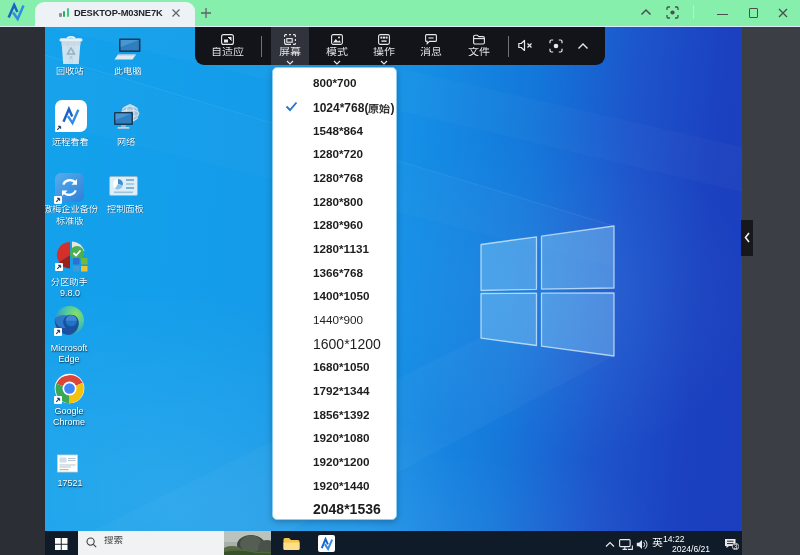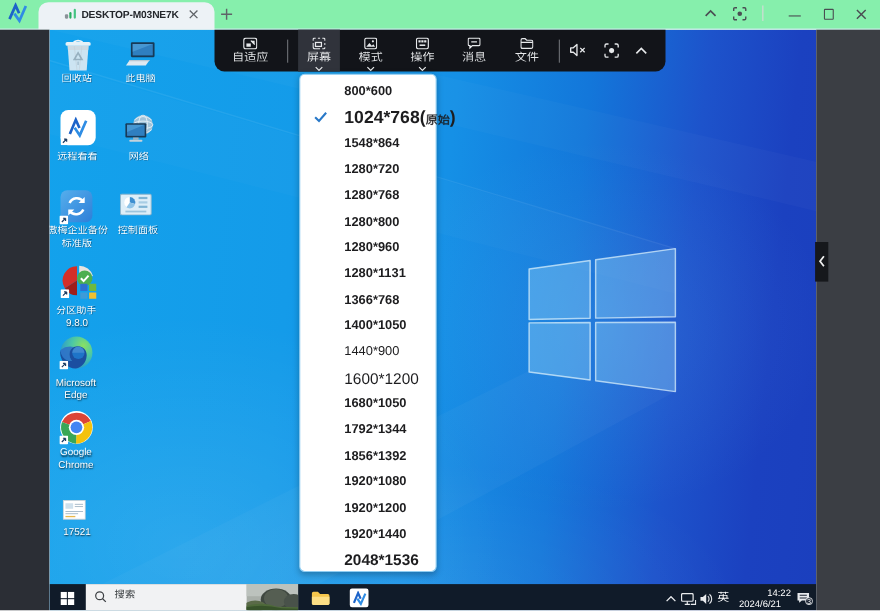--- a/index.html
+++ b/index.html
@@ -277,21 +277,21 @@
     </svg>
     <svg style="position:absolute;left:591px;top:511.5px;width:12px;height:11px;" viewBox="0 0 12 11">
 <path d="M0.8 3.8 L3 3.8 L6 1 L6 10 L3 7.2 L0.8 7.2 Z" fill="#e8eaed"></path>
 <path d="M7.5 3 A 3.4 3.4 0 0 1 7.5 8 M9 1.2 A 5.6 5.6 0 0 1 9 9.8" fill="none" stroke="#e8eaed" stroke-width="1"></path>
     </svg>
     <div style="position:absolute;left:607px;top:510.5px;">
       <svg style="display:block;" width="11.0" height="9.9" viewBox="0 -780.0 1000 900.0">
         <path d="M457 -627V-512H160V-278H57V-207H431C391 -118 288 -37 38 19C55 36 75 66 84 82C345 19 458 -75 505 -181C585 -35 721 47 921 82C931 61 952 30 969 14C776 -13 641 -83 569 -207H945V-278H846V-512H535V-627ZM232 -278V-446H457V-351C457 -327 456 -302 452 -278ZM771 -278H531C534 -302 535 -326 535 -350V-446H771ZM640 -840V-748H355V-840H281V-748H69V-680H281V-575H355V-680H640V-575H715V-680H928V-748H715V-840Z" fill="#ffffff"></path>
       </svg>
     </div>
-    <div style="position:absolute;left:618px;top:506.5px;width:56px;height:10px;text-align:right;font-size:8.6px;color:#fff;line-height:10px">14:22</div>
+    <div style="position:absolute;left:618px;top:506.5px;width:56px;height:10px;text-align:left;font-size:8.6px;color:#fff;line-height:10px">14:22</div>
     <div style="position:absolute;left:618px;top:517px;width:56px;height:10px;text-align:center;font-size:8.6px;color:#fff;line-height:10px">2024/6/21</div>
     <svg style="position:absolute;left:679px;top:511px;width:15px;height:12px;" viewBox="0 0 15 12">
 <path d="M1 1 H11.5 V8 H5 L2.5 10 V8 H1 Z" fill="#e8eaed"></path>
 <path d="M3 3.2 H9.5 M3 5.6 H9.5" stroke="#1a2332" stroke-width="1"></path>
 <circle cx="11.5" cy="8.5" r="3.2" fill="#1a2332" stroke="#e8eaed" stroke-width="0.8"></circle>
 <text x="11.5" y="10.8" font-size="6.5" fill="#fff" text-anchor="middle" font-family="Liberation Sans">3</text>
     </svg>
   </div>
 <div style="position:absolute;left:195px;top:27px;width:410px;height:38px;background:#121419;border-radius:0 0 9px 9px">
     <div style="position:absolute;left:76px;top:0px;width:38px;height:38px;background:#30333b"></div>
@@ -383,22 +383,22 @@
 <g stroke="#e7e9eb" stroke-width="1.2" fill="none">
 <path d="M1 4.2 V2.4 Q1 1 2.4 1 H4.2 M9.8 1 H11.6 Q13 1 13 2.4 V4.2 M13 9.8 V11.6 Q13 13 11.6 13 H9.8 M4.2 13 H2.4 Q1 13 1 11.6 V9.8"></path>
 <circle cx="7" cy="7" r="2.3" fill="#e7e9eb" stroke="none"></circle>
       </g>
     </svg>
     <svg style="position:absolute;left:382px;top:15px;width:12px;height:8px;" viewBox="0 0 12 8">
       <path d="M1.5 6.5 L6 2 L10.5 6.5" fill="none" stroke="#e7e9eb" stroke-width="1.4"></path>
     </svg>
   </div>
 <div style="position:absolute;left:272px;top:66.5px;width:125px;height:453.5px;background:#fff;border:1px solid #8fcdf2;border-radius:5px;box-shadow:0 2px 6px rgba(0,0,0,0.25)">
-    <div style="position:absolute;left:40px;top:7.83px;width:80px;height:16px;font-size:11.7px;font-weight:700;color:#1d1d1f;line-height:16px">800*600</div>
-    <div style="position:absolute;left:40px;top:31.490000000000002px;width:90px;height:16px;font-size:16px;font-weight:700;color:#1d1d1f;display:flex;align-items:flex-start">1024*768(<span style="margin:0 0 0 0"><svg style="display:block;display:inline-block;vertical-align:-2px" width="22.0" height="9.9" viewBox="0 -780.0 2000 900.0">
+    <div style="position:absolute;left:40px;top:7.83px;width:80px;height:16px;font-size:11.7px;font-weight:700;color:#1d1d1f;line-height:16px">800*700</div>
+    <div style="position:absolute;left:40px;top:31.490000000000002px;width:90px;height:16px;font-size:12px;font-weight:700;color:#1d1d1f;display:flex;align-items:flex-end">1024*768(<span style="margin:0 0 0 0"><svg style="display:block;display:inline-block;vertical-align:-2px" width="22.0" height="9.9" viewBox="0 -780.0 2000 900.0">
           <path d="M369 -402H788V-308H369ZM369 -552H788V-459H369ZM699 -165C759 -100 838 -11 876 42L940 4C899 -48 818 -135 758 -197ZM371 -199C326 -132 260 -56 200 -4C219 6 250 26 264 37C320 -17 390 -102 442 -175ZM131 -785V-501C131 -347 123 -132 35 21C53 28 85 48 99 60C192 -101 205 -338 205 -501V-715H943V-785ZM530 -704C522 -678 507 -642 492 -611H295V-248H541V-4C541 8 537 13 521 13C506 14 455 14 396 12C405 32 416 59 419 79C496 79 545 79 576 68C605 57 614 36 614 -3V-248H864V-611H573C588 -636 603 -664 617 -691ZM1462 -327V80H1531V36H1833V78H1905V-327ZM1531 -31V-259H1833V-31ZM1429 -407C1458 -419 1501 -423 1873 -452C1886 -426 1897 -402 1905 -381L1969 -414C1938 -491 1868 -608 1800 -695L1740 -666C1774 -622 1808 -569 1838 -517L1519 -497C1585 -587 1651 -703 1705 -819L1627 -841C1577 -714 1495 -580 1468 -544C1443 -508 1423 -484 1404 -480C1413 -460 1425 -423 1429 -407ZM1202 -565H1316C1304 -437 1281 -329 1247 -241C1213 -268 1178 -295 1144 -319C1163 -390 1184 -477 1202 -565ZM1065 -292C1115 -258 1168 -216 1217 -174C1171 -84 1112 -20 1040 19C1056 33 1076 60 1086 78C1162 31 1223 -34 1271 -124C1309 -87 1342 -52 1364 -21L1410 -82C1385 -115 1347 -154 1303 -193C1349 -305 1377 -448 1389 -630L1345 -637L1333 -635H1216C1229 -703 1240 -770 1248 -831L1178 -836C1171 -774 1161 -705 1148 -635H1043V-565H1134C1113 -462 1088 -363 1065 -292Z" fill="#1d1d1f" stroke="#1d1d1f" stroke-width="30.0"></path>
         </svg></span>)</div>
     <svg style="position:absolute;left:12px;top:33.49px;width:13px;height:11px;" viewBox="0 0 13 11">
       <path d="M1.5 5.5 L5 9 L11.5 1.5" fill="none" stroke="#2878c8" stroke-width="1.9"></path>
     </svg>
     <div style="position:absolute;left:40px;top:55.15px;width:80px;height:16px;font-size:11.7px;font-weight:700;color:#1d1d1f;line-height:16px">1548*864</div>
     <div style="position:absolute;left:40px;top:78.81px;width:80px;height:16px;font-size:11.7px;font-weight:700;color:#1d1d1f;line-height:16px">1280*720</div>
     <div style="position:absolute;left:40px;top:102.47px;width:80px;height:16px;font-size:11.7px;font-weight:700;color:#1d1d1f;line-height:16px">1280*768</div>
     <div style="position:absolute;left:40px;top:126.13px;width:80px;height:16px;font-size:11.7px;font-weight:700;color:#1d1d1f;line-height:16px">1280*800</div>
     <div style="position:absolute;left:40px;top:149.79px;width:80px;height:16px;font-size:11.7px;font-weight:700;color:#1d1d1f;line-height:16px">1280*960</div>

